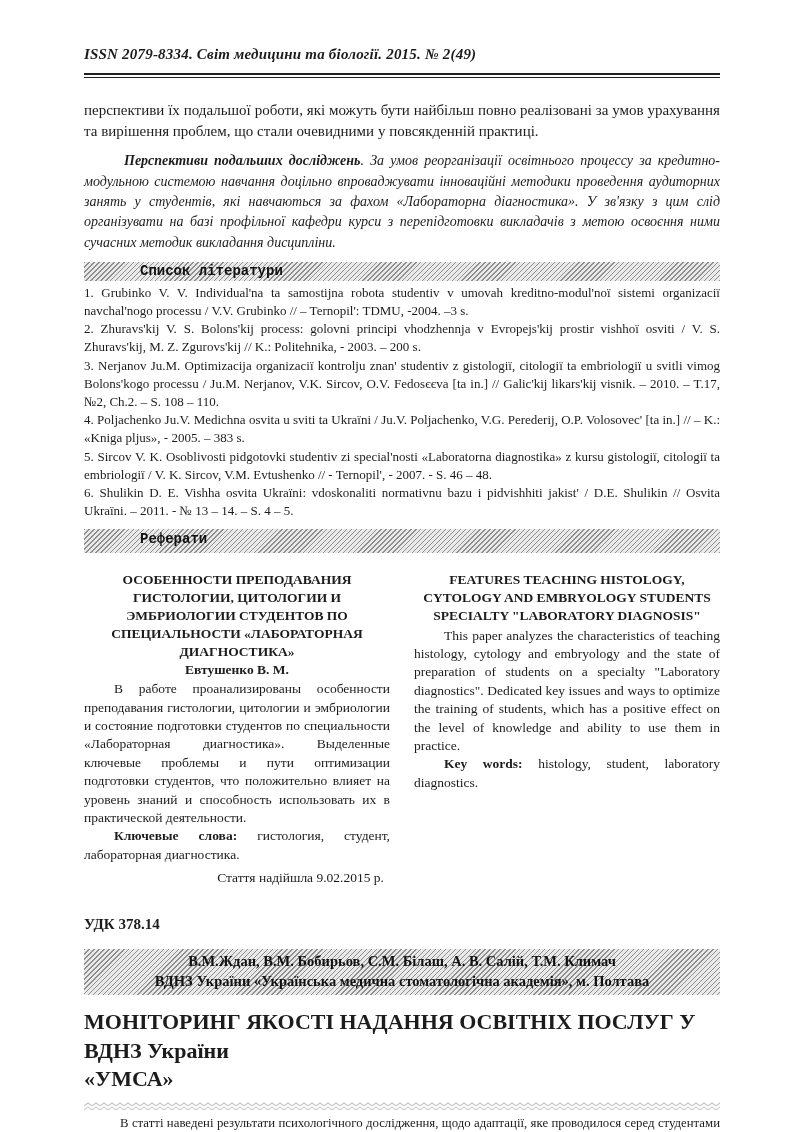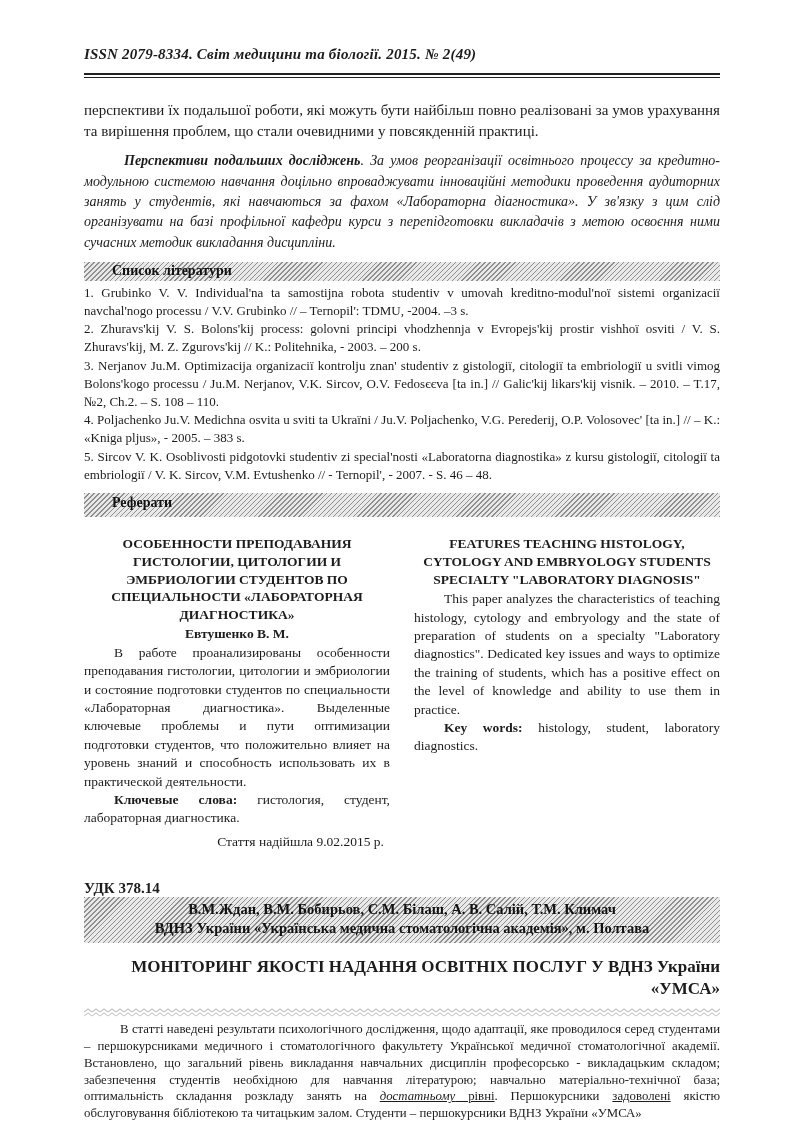--- a/index.html
+++ b/index.html
@@ -23,44 +23,44 @@
     font-size:14px;line-height:1.45;text-align:justify;font-style:italic;
     margin-top:10px;text-indent:40px;
   }
   .perspectives .lead{font-weight:bold;}
   
   .hatch-band{
     margin-top:9px;
     background:repeating-linear-gradient(135deg,#8f8f8f 0,#8f8f8f 1px,#e9e9e9 1px,#e9e9e9 3.5px);
     font-weight:bold;font-size:14px;color:#111;
   }
-  .band-title{padding:1px 0 2px 28px;line-height:16px;}
+  .band-title{padding:1px 0 2px 56px;line-height:16px;font-family:Liberation Mono, monospace;}
   .band-tall{padding-top:2px;padding-bottom:6px;}
   
   .ref-list{margin-top:3px;}
   .ref-item{font-size:13px;line-height:1.4;text-align:justify;}
   
   .columns{display:flex;gap:24px;margin-top:18px;}
   .col{flex:1 1 0;min-width:0;}
   .col-title{font-size:13.5px;font-weight:bold;text-align:center;line-height:1.32;text-transform:none;}
   .col-author{font-size:13.5px;font-weight:bold;text-align:center;margin-top:2px;}
   .col-body{font-size:13.5px;line-height:1.36;text-align:justify;text-indent:30px;margin-top:2px;}
   .col-keywords{font-size:13.5px;line-height:1.36;text-align:justify;text-indent:30px;}
   .col-keywords .kw-label{font-weight:bold;}
   .received{font-size:13.5px;text-align:right;padding-right:6px;margin-top:6px;}
   
   .udc{font-size:15px;font-weight:bold;margin-top:30px;}
   .authors-band{
-    margin-top:0;
+    margin-top:16px;
     background:repeating-linear-gradient(135deg,#8f8f8f 0,#8f8f8f 1px,#e9e9e9 1px,#e9e9e9 3.5px);
     text-align:center;font-weight:bold;font-size:14.5px;line-height:1.35;
     padding:3px 8px 4px 8px;color:#111;
   }
   .article-title{
-    font-size:17px;font-weight:bold;text-align:right;line-height:1.3;
+    font-size:22px;font-weight:bold;text-align:left;line-height:1.3;
     margin-top:13px;margin-bottom:8px;
   }
   .zigzag{display:block;width:100%;height:9px;margin:4px 0;}
   .abstract{font-size:12.8px;line-height:1.32;text-align:justify;text-indent:36px;margin-top:4px;}
   .abstract .u{text-decoration:underline;}
   .abstract .i{font-style:italic;}
 </style>
 </head>
 <body>
 
@@ -87,20 +87,21 @@
   <div class="hatch-band">
     <div class="band-title">Список літератури</div>
   </div>
 
   <div class="ref-list">
       <div class="ref-item">1. Grubinko V. V. Individual'na ta samostijna robota studentiv v umovah kreditno-modul'noї sistemi organizaciї navchal'nogo processu / V.V. Grubinko // – Ternopil': TDMU, -2004. –3 s.</div>
       <div class="ref-item">2. Zhuravs'kij V. S. Bolons'kij process: golovni principi vhodzhennja v Evropejs'kij prostir vishhoї osviti / V. S. Zhuravs'kij, M. Z. Zgurovs'kij // K.: Politehnika, - 2003. – 200 s.</div>
       <div class="ref-item">3. Nerjanov Ju.M. Optimizacija organizaciї kontrolju znan' studentiv z gistologiї, citologiї ta embriologiї u svitli vimog Bolons'kogo processu / Ju.M. Nerjanov, V.K. Sircov, O.V. Fedosєєva [ta in.] // Galic'kij likars'kij visnik. – 2010. – T.17, №2, Ch.2. – S. 108 – 110.</div>
       <div class="ref-item">4. Poljachenko Ju.V. Medichna osvita u sviti ta Ukraїni / Ju.V. Poljachenko, V.G. Perederij, O.P. Volosovec' [ta in.] // – K.: «Kniga pljus», - 2005. – 383 s.</div>
       <div class="ref-item">5. Sircov V. K. Osoblivosti pidgotovki studentiv zi special'nosti «Laboratorna diagnostika» z kursu gistologiї, citologiї ta embriologiї / V. K. Sircov, V.M. Evtushenko // - Ternopil', - 2007. - S. 46 – 48.</div>
+      <div class="ref-item">6. Shulikin D. E. Vishha osvita Ukraїni: vdoskonaliti normativnu bazu i pidvishhiti jakist' / D.E. Shulikin // Osvita Ukraїni. – 2011. - № 13 – 14. – S. 4 – 5.</div>
     </div>
 
   <div class="hatch-band">
     <div class="band-title band-tall">Реферати</div>
   </div>
 
   <div class="columns">
     <div class="col">
       <div class="col-title">ОСОБЕННОСТИ ПРЕПОДАВАНИЯ ГИСТОЛОГИИ, ЦИТОЛОГИИ И ЭМБРИОЛОГИИ СТУДЕНТОВ ПО СПЕЦИАЛЬНОСТИ «ЛАБОРАТОРНАЯ ДИАГНОСТИКА»</div>
       <div class="col-author">Евтушенко В. М.</div>

